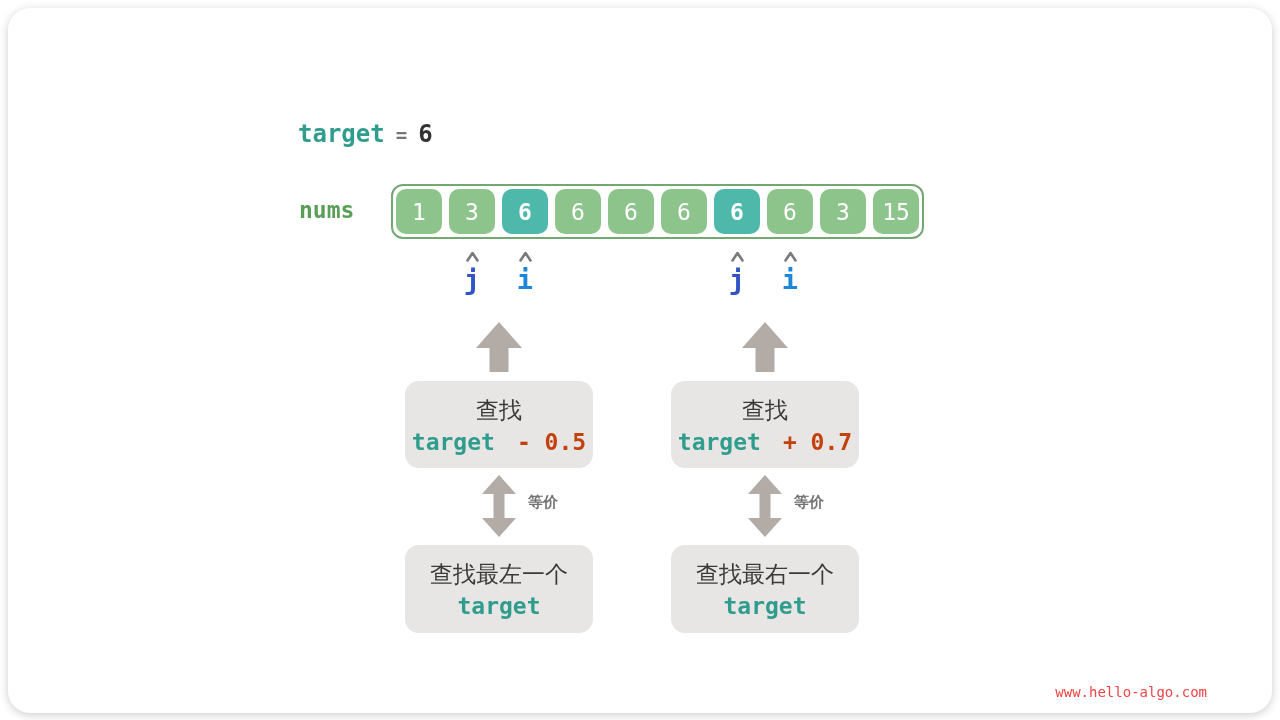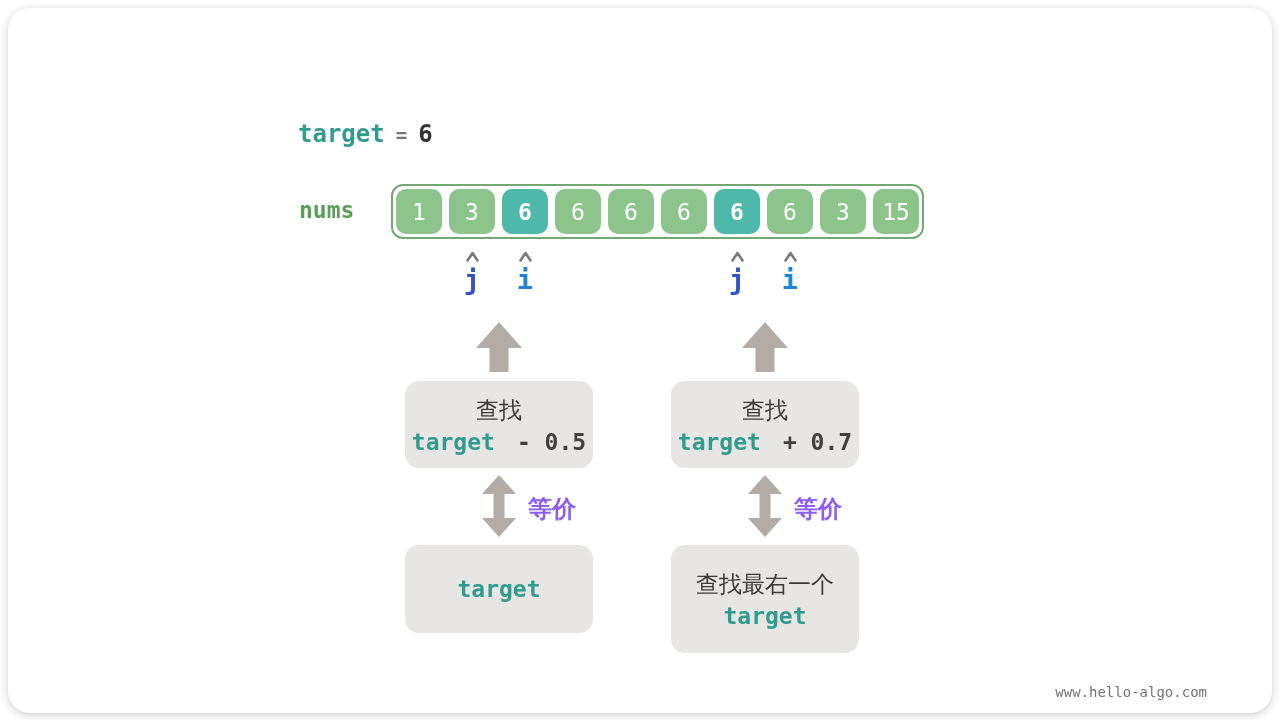--- a/index.html
+++ b/index.html
@@ -79,43 +79,43 @@
     background: #e7e6e4;
     border-radius: 14px;
     display: flex; flex-direction: column;
     align-items: center; justify-content: center;
     gap: 3px;
     text-align: center;
   }
   .gbox .cjk { font-family: "Liberation Sans", sans-serif; font-size: 23px; color: #3a3a3a; }
   .gbox .code-line { display: flex; align-items: baseline; font-family: "DejaVu Sans Mono", monospace; font-size: 23px; font-weight: 700; }
   .gbox .code-line .cvar { color: #2f9c8d; }
-  .gbox .code-line .cop  { color: #404040; margin-left: 22px; }
+  .gbox .code-line .cop  { color: #c2410c; margin-left: 22px; }
   .gbox.search-left  { left: 397px; top: 373px; }
   .gbox.search-right { left: 663px; top: 373px; }
   .gbox.result-left  { left: 397px; top: 537px; height: 88px; }
-  .gbox.result-right { left: 663px; top: 537px; height: 108px; }
+  .gbox.result-right { left: 663px; top: 537px; height: 88px; }
 
   
   .equiv-arrow { position: absolute; top: 467px; width: 34px; height: 62px; }
   .equiv-arrow.left  { left: 474px; }
   .equiv-arrow.right { left: 740px; }
   .equiv-label {
     position: absolute; top: 485px;
     font-family: "Liberation Sans", sans-serif;
-    font-size: 24px; font-weight: 700; color: #8b5cf6;
+    font-size: 15px; font-weight: 700; color: #737373;
   }
   .equiv-label.left  { left: 520px; }
   .equiv-label.right { left: 786px; }
 
   
   .watermark {
     position: absolute; top: 676px; right: 65px;
     font-family: "DejaVu Sans Mono", monospace;
-    font-size: 14px; color: #737373;
+    font-size: 14px; color: #ef4444;
   }
 </style>
 </head>
 <body>
 
 <div class="card">
 
   <div class="target-line">
     <span class="var">target</span>
     <span class="eq">=</span>
@@ -187,20 +187,21 @@
   <svg class="equiv-arrow left" viewBox="0 0 34 62">
       <path d="M17 0 L34 19 L22.5 19 L22.5 43 L34 43 L17 62 L0 43 L11.5 43 L11.5 19 L0 19 Z" fill="#b3aba6"></path>
     </svg>
   <svg class="equiv-arrow right" viewBox="0 0 34 62">
       <path d="M17 0 L34 19 L22.5 19 L22.5 43 L34 43 L17 62 L0 43 L11.5 43 L11.5 19 L0 19 Z" fill="#b3aba6"></path>
     </svg>
   <div class="equiv-label left">等价</div>
   <div class="equiv-label right">等价</div>
 
   <div class="gbox result-left">
+    <div class="cjk">查找最左一个</div>
     <div class="code-line">
       <span class="cvar">target</span>
     </div>
   </div>
   <div class="gbox result-right">
     <div class="cjk">查找最右一个</div>
     <div class="code-line">
       <span class="cvar">target</span>
     </div>
   </div>

